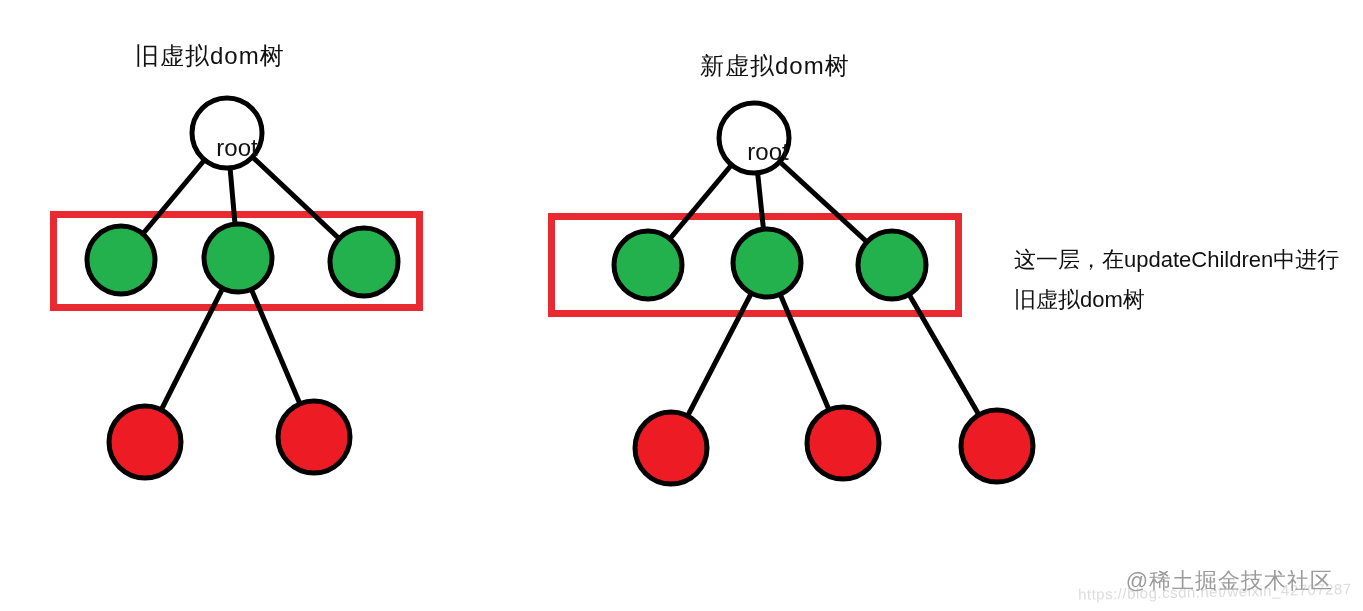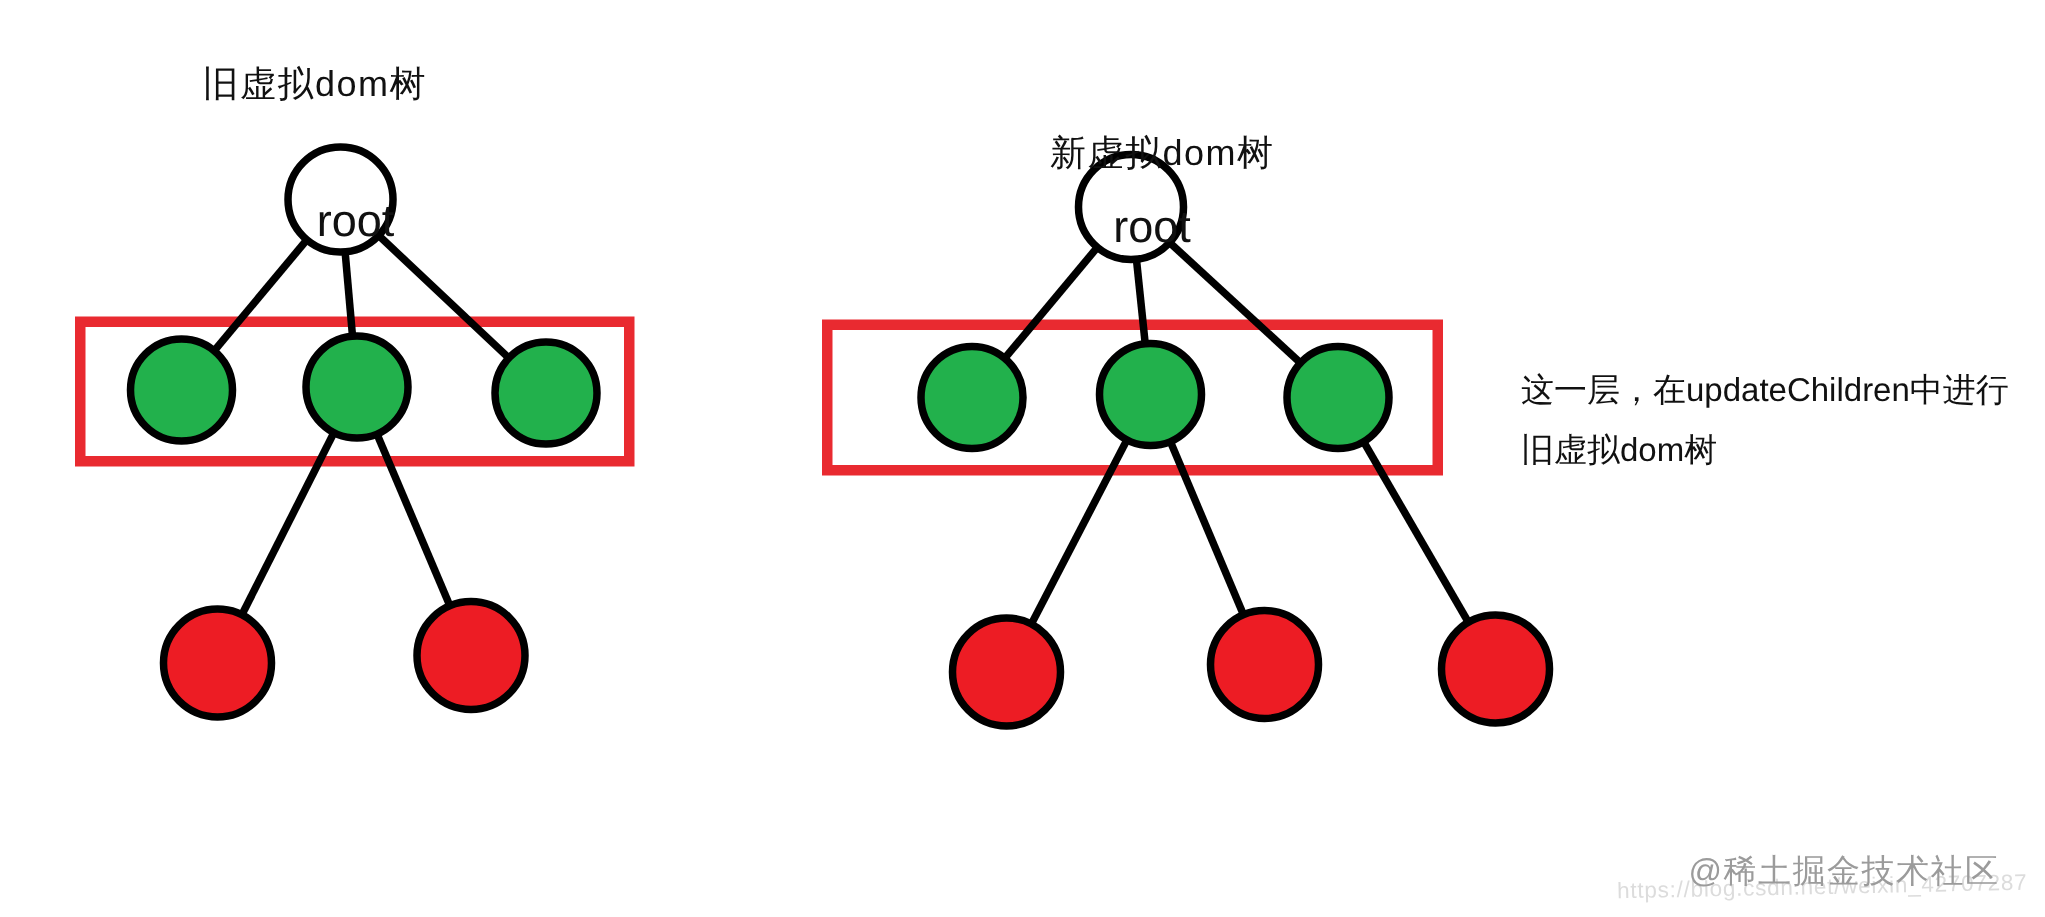--- a/index.html
+++ b/index.html
@@ -8,22 +8,22 @@
     font-family:"Liberation Sans","DejaVu Sans",sans-serif;color:#111;
   }
   .stage{position:absolute;inset:0;}
   svg.canvas{position:absolute;left:0;top:0;}
   svg .edge{stroke:#000;stroke-width:5;}
   svg .node{stroke:#000;stroke-width:5;}
   svg .root-node{fill:#ffffff;}
   svg .hl-rect{fill:none;stroke-width:7;}
   .title{position:absolute;font-size:24px;letter-spacing:1px;white-space:nowrap;}
   .old-title{left:135px;top:40px;}
-  .new-title{left:700px;top:50px;margin-top:36px;}
-  .root-label{position:absolute;font-size:30px;transform:translate(-50%,-50%);white-space:nowrap;}
+  .new-title{left:700px;top:50px;}
+  .root-label{position:absolute;font-size:24px;transform:translate(-50%,-50%);white-space:nowrap;}
   .old-root-label{left:237px;top:148px;}
   .new-root-label{left:768px;top:152px;}
   .annotation{position:absolute;left:1014px;top:240px;font-size:22px;line-height:40px;white-space:nowrap;}
   .wm-url{position:absolute;left:1078px;top:583px;font-size:15px;color:#dcdcdc;
           transform:rotate(-1.2deg);white-space:nowrap;letter-spacing:0.5px;}
   .wm-community{position:absolute;right:30px;top:566px;font-size:22px;color:#9b9b9b;
                 white-space:nowrap;letter-spacing:1px;}
 </style>
 </head>
 <body>

